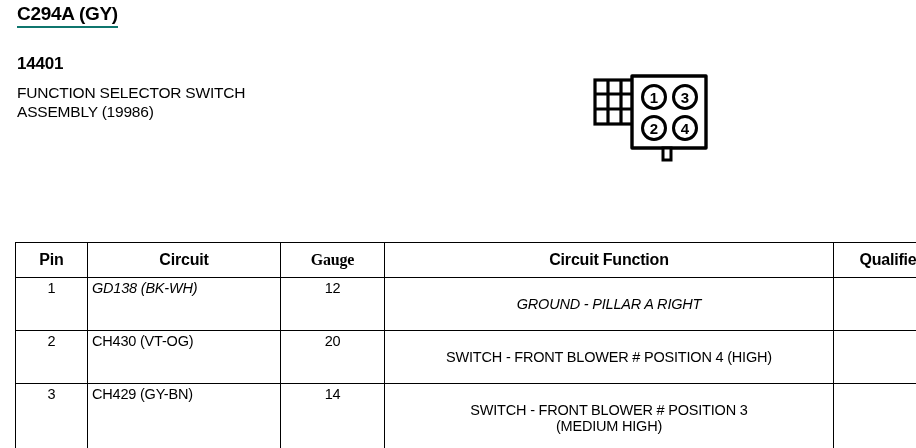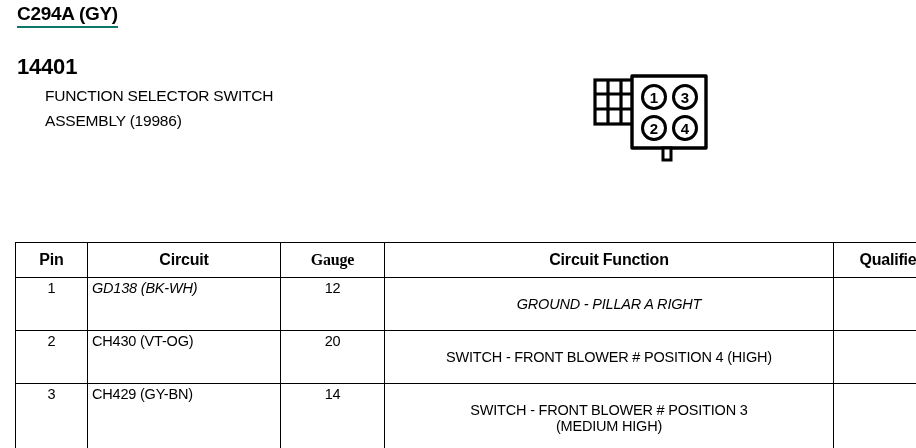--- a/index.html
+++ b/index.html
@@ -26,34 +26,33 @@
     letter-spacing: -0.3px;
     border-bottom: 2px solid #0f766e;
     padding-bottom: 1px;
     line-height: 1.08;
     display: inline-block;
   }
   #part-number {
     position: absolute;
     left: 17px;
     top: 55px;
-    font-size: 22px;
+    font-size: 17px;
     font-weight: bold;
     letter-spacing: -0.2px;
     line-height: 1.05;
   }
   #part-description {
     position: absolute;
     left: 17px;
     top: 83px;
     font-size: 15.5px;
-    line-height: 25px;
+    line-height: 19px;
     letter-spacing: -0.2px;
     white-space: pre-line;
-    margin-left: 28px;
   }
 
   
   #connector-illustration {
     position: absolute;
     left: 592px;
     top: 68px;
     width: 126px;
     height: 100px;
   }

